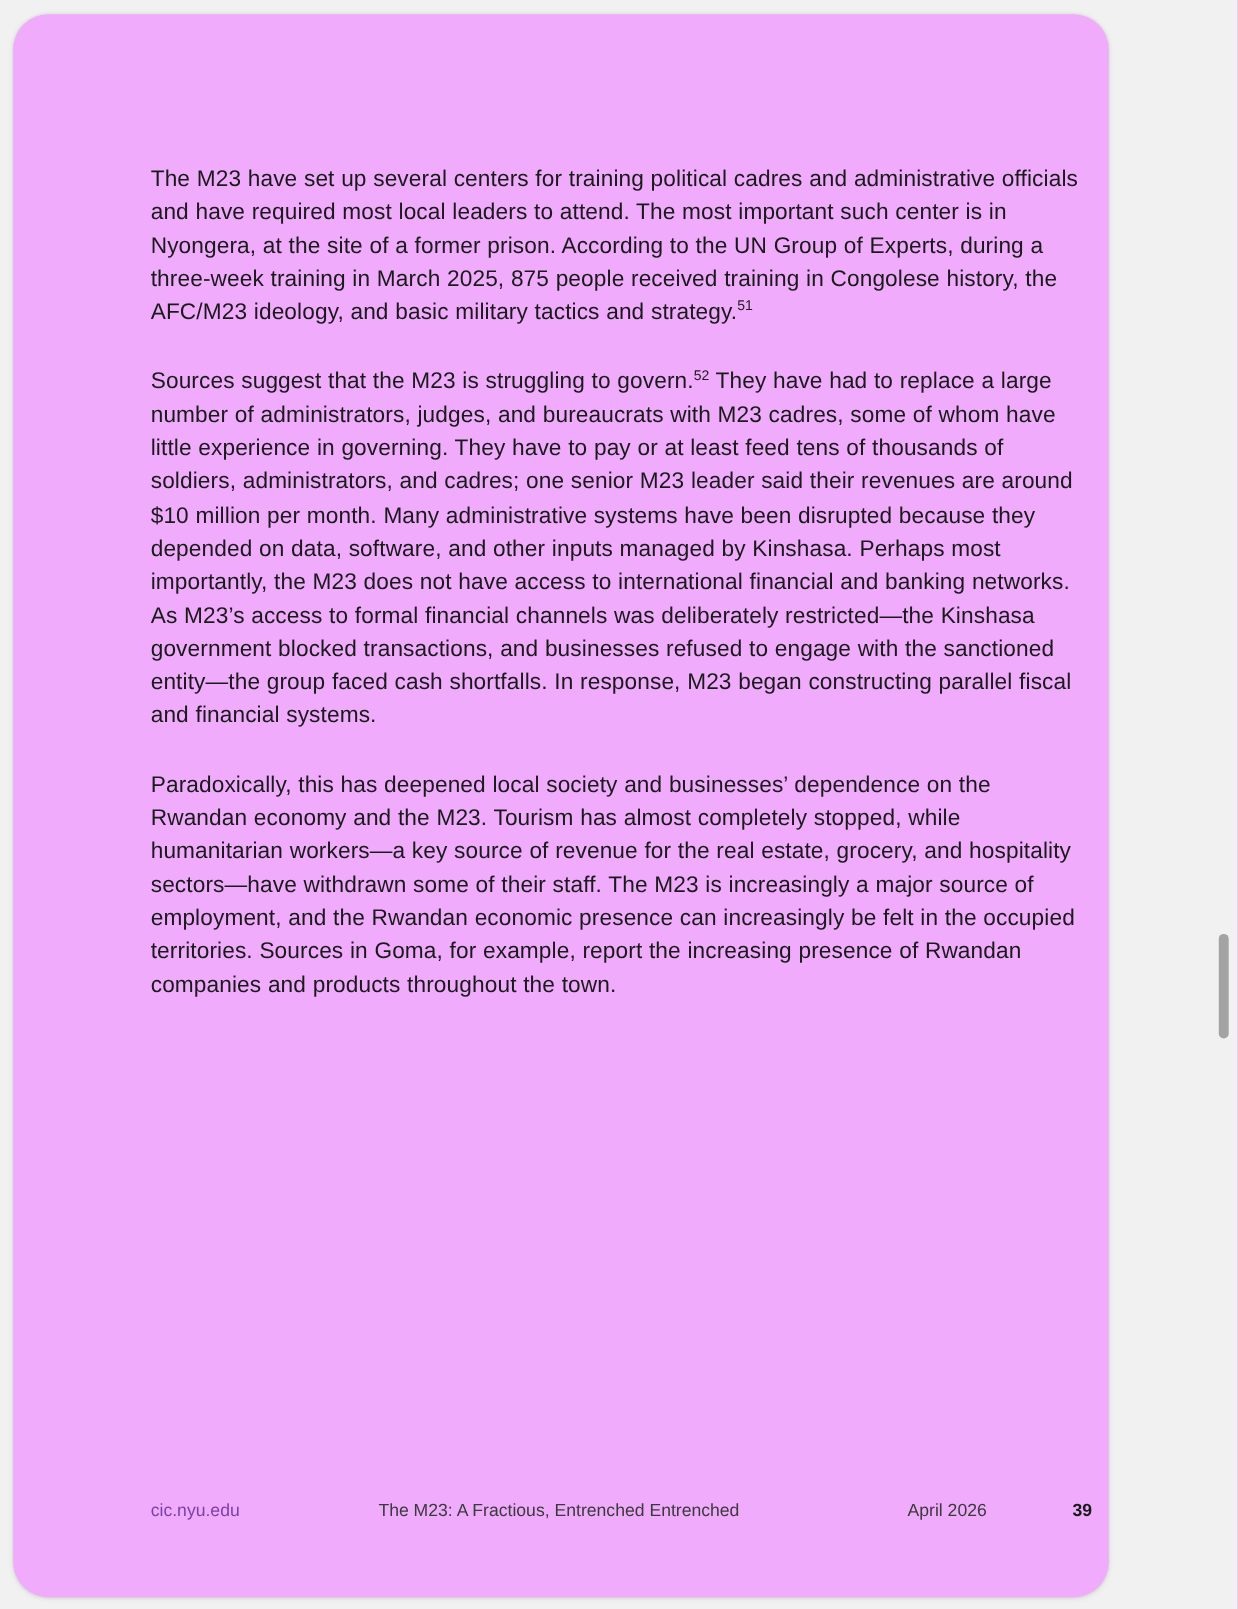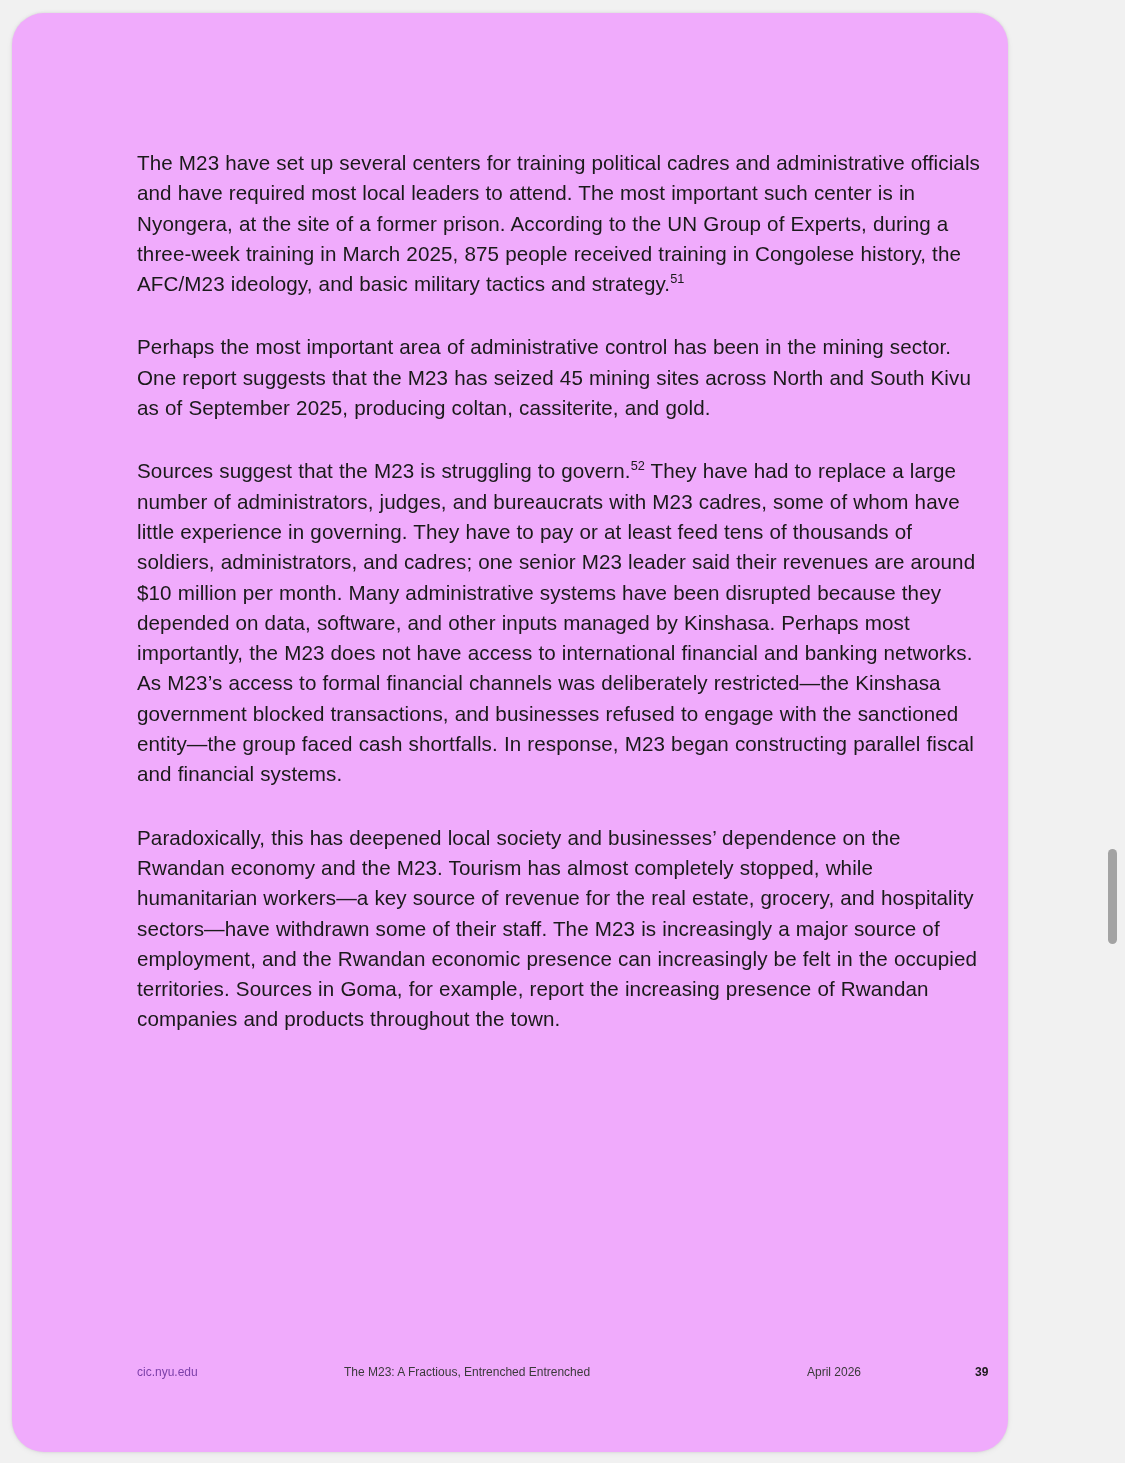--- a/index.html
+++ b/index.html
@@ -55,41 +55,41 @@
     letter-spacing: 0;
   }
 
   
   #page-footer {
     position: absolute;
     left: 125px;
     top: 1352px;
     width: 860px;
     height: 30px;
-    font-size: 12px;
+    font-size: 16px;
     color: #3a3a3a;
   }
   #page-footer .f-site {
     position: absolute;
     left: 0;
     top: 0;
     color: #7b3fa8;
     text-decoration: none;
     white-space: nowrap;
   }
   #page-footer .f-title {
     position: absolute;
     left: 207px;
     top: 0;
     color: #3a3a3a;
     white-space: nowrap;
   }
   #page-footer .f-date {
     position: absolute;
-    left: 670px;
+    left: 688px;
     top: 0;
     color: #3a3a3a;
     white-space: nowrap;
     text-align: right;
   }
   #page-footer .f-pageno {
     position: absolute;
     left: 838px;
     top: 0;
     font-weight: 700;
@@ -118,21 +118,20 @@
 </style>
 </head>
 <body>
 
 <div id="page-sheet">
 
   <div id="doc-body">
 
     <p class="para"><span>The M23 have set up several centers for training political cadres and administrative officials and have required most local leaders to attend. The most important such center is in Nyongera, at the site of a former prison. According to the UN Group of Experts, during a three-week training in March 2025, 875 people received training in Congolese history, the AFC/M23 ideology, and basic military tactics and strategy.</span><sup class="fn">51</sup><span></span></p>
 
-    <p class="para"><span>Perhaps the most important area of administrative control has been in the mining sector. One report suggests that the M23 has seized 45 mining sites across North and South Kivu as of September 2025, producing coltan, cassiterite, and gold.</span></p>
 
     <p class="para"><span>Sources suggest that the M23 is struggling to govern.</span><sup class="fn">52</sup><span> They have had to replace a large number of administrators, judges, and bureaucrats with M23 cadres, some of whom have little experience in governing. They have to pay or at least feed tens of thousands of soldiers, administrators, and cadres; one senior M23 leader said their revenues are around $10 million per month. Many administrative systems have been disrupted because they depended on data, software, and other inputs managed by Kinshasa. Perhaps most importantly, the M23 does not have access to international financial and banking networks. As M23’s access to formal financial channels was deliberately restricted—the Kinshasa government blocked transactions, and businesses refused to engage with the sanctioned entity—the group faced cash shortfalls. In response, M23 began constructing parallel fiscal and financial systems.</span></p>
 
     <p class="para"><span>Paradoxically, this has deepened local society and businesses’ dependence on the Rwandan economy and the M23. Tourism has almost completely stopped, while humanitarian workers—a key source of revenue for the real estate, grocery, and hospitality sectors—have withdrawn some of their staff. The M23 is increasingly a major source of employment, and the Rwandan economic presence can increasingly be felt in the occupied territories. Sources in Goma, for example, report the increasing presence of Rwandan companies and products throughout the town.</span></p>
 
   </div>
 
   <div id="page-footer">
     <a href="#" class="f-site">cic.nyu.edu</a>
     <span class="f-title">The M23: A Fractious, Entrenched Entrenched</span>

